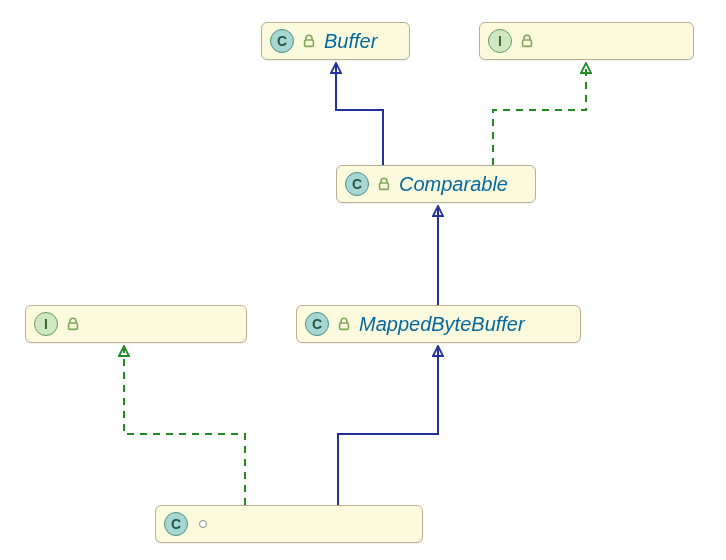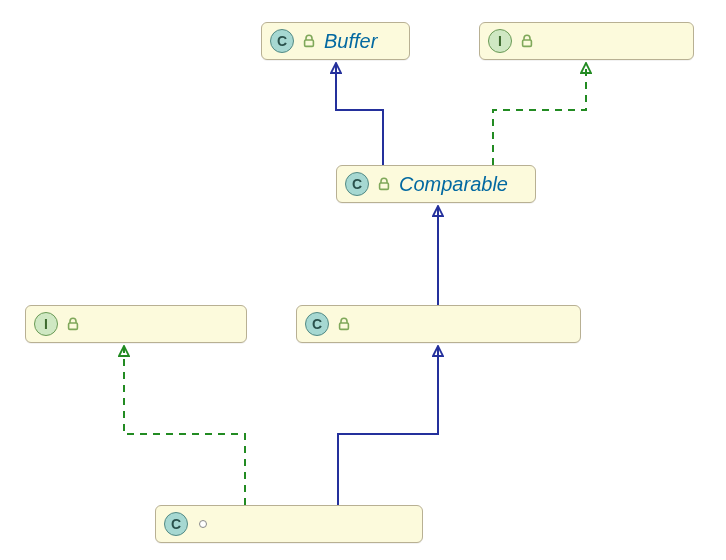--- a/index.html
+++ b/index.html
@@ -143,20 +143,21 @@
   </div>
 
   <div class="node" style="left:296px; top:305px; width:285px;">
     <span class="type-badge type-class">C</span>
     <span class="lock-icon">
       <svg viewBox="0 0 14 14">
           <path d="M4 6 V4.2 a3 3 0 0 1 6 0 V6" fill="none" stroke="#7fa85a" stroke-width="1.6"></path>
           <rect x="2.6" y="6" width="8.8" height="6.4" rx="1.2" fill="none" stroke="#7fa85a" stroke-width="1.6"></rect>
         </svg>
     </span>
+    <span class="node-label">MappedByteBuffer</span>
   </div>
 
   <div class="node" style="left:25px; top:305px; width:222px;">
     <span class="type-badge type-interface">I</span>
     <span class="lock-icon">
       <svg viewBox="0 0 14 14">
           <path d="M4 6 V4.2 a3 3 0 0 1 6 0 V6" fill="none" stroke="#7fa85a" stroke-width="1.6"></path>
           <rect x="2.6" y="6" width="8.8" height="6.4" rx="1.2" fill="none" stroke="#7fa85a" stroke-width="1.6"></rect>
         </svg>
     </span>

